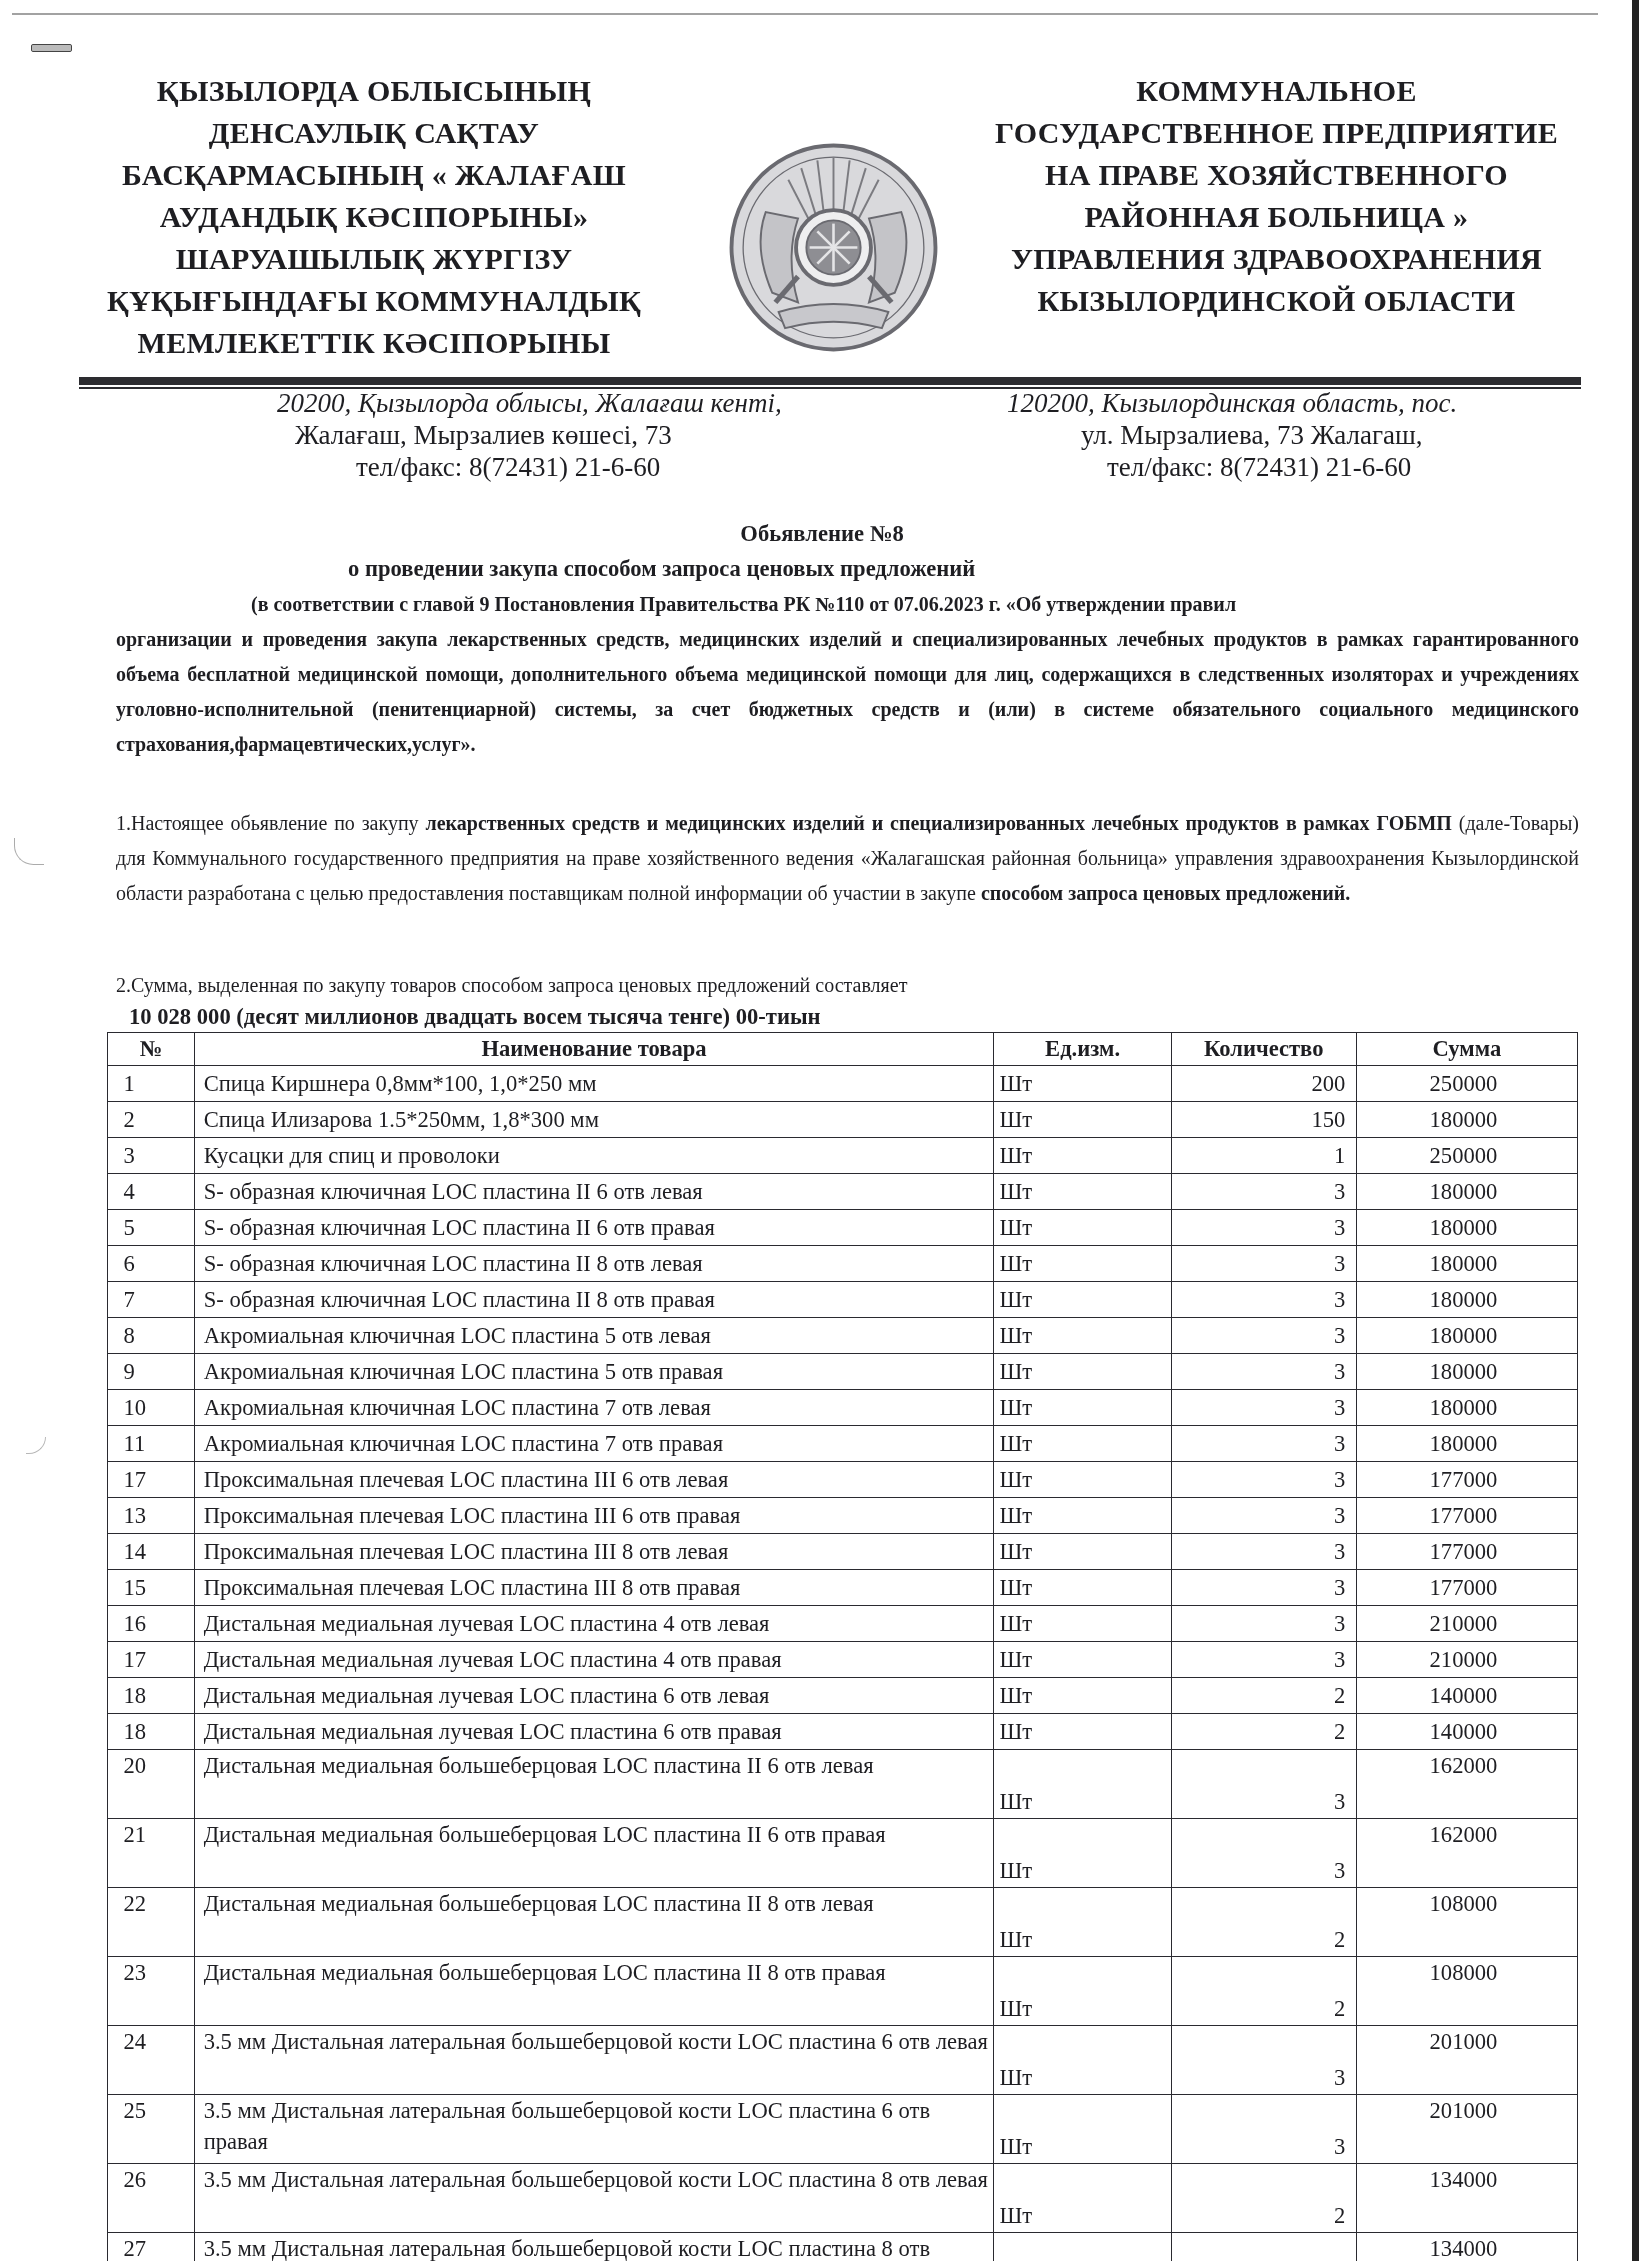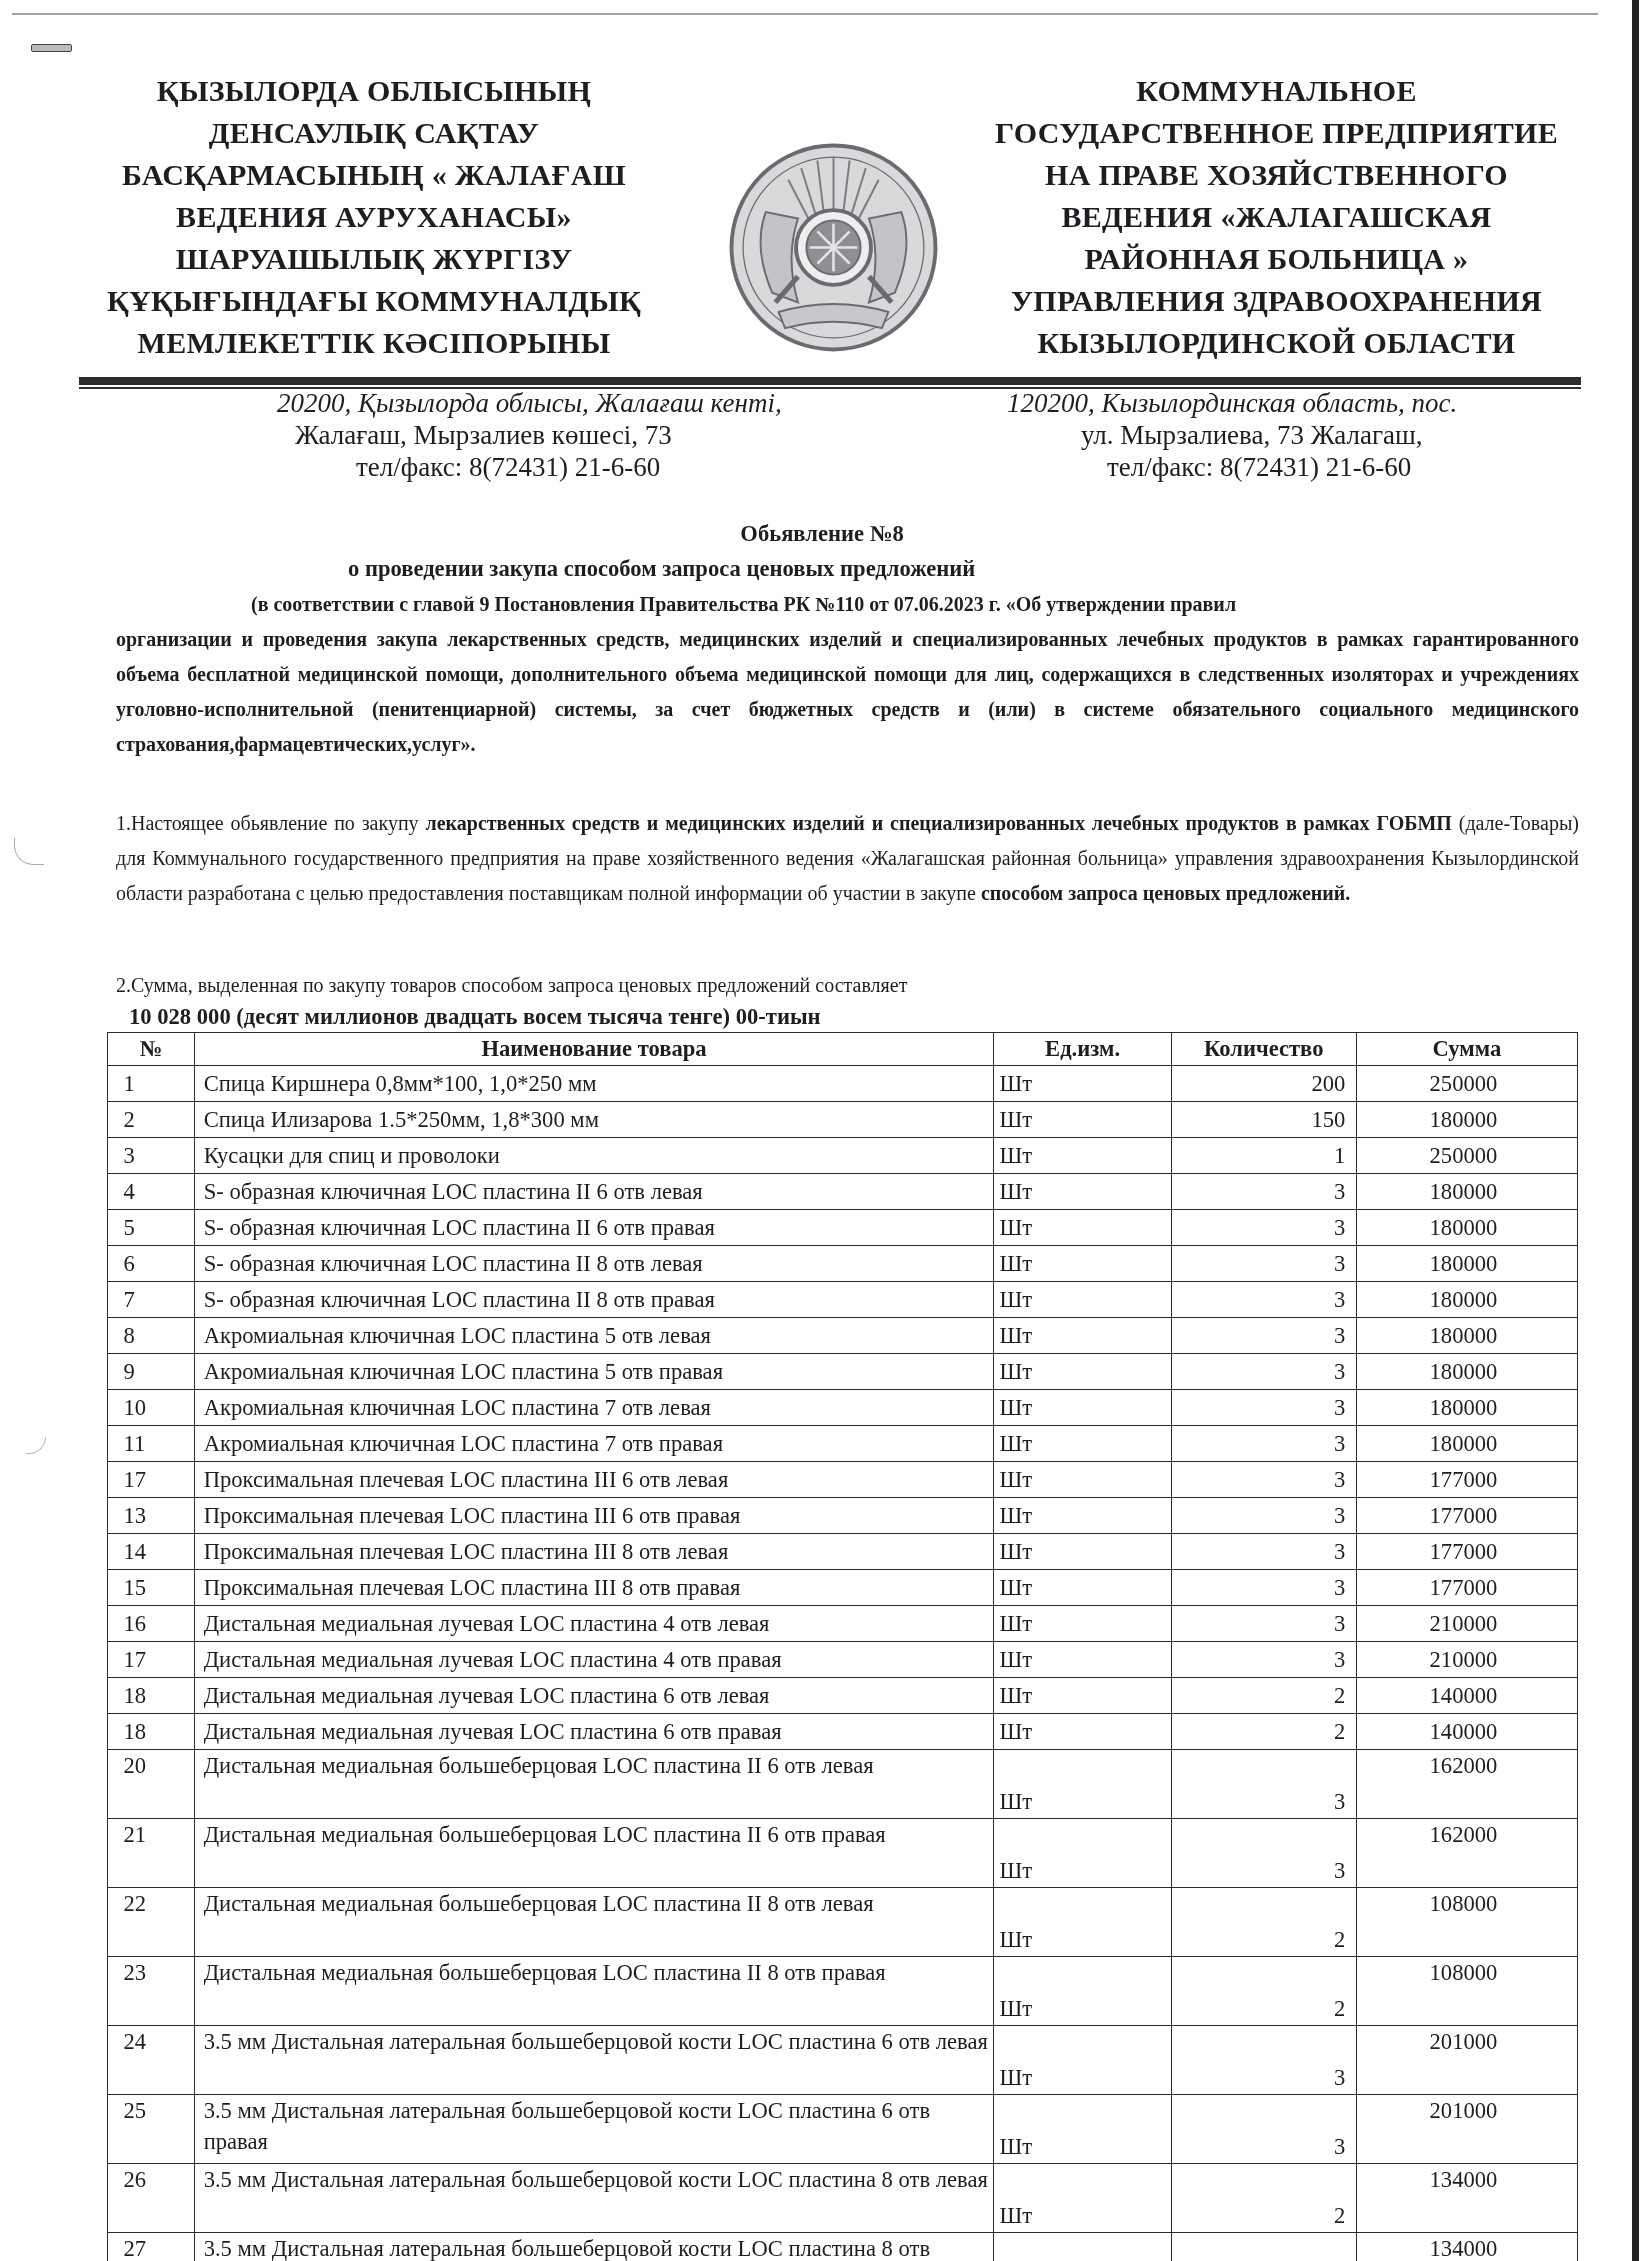--- a/index.html
+++ b/index.html
@@ -58,21 +58,21 @@
 <div class="staple"></div>
 <div class="right-edge"></div>
 <div class="check-mark1"></div>
 <div class="check-mark2"></div>
 
 <div class="header">
   <div class="hdr-left">
     <div>ҚЫЗЫЛОРДА ОБЛЫСЫНЫҢ</div>
     <div>ДЕНСАУЛЫҚ САҚТАУ</div>
     <div>БАСҚАРМАСЫНЫҢ « ЖАЛАҒАШ</div>
-    <div>ВЕДЕНИЯ  АУРУХАНАСЫ»</div>
+    <div>АУДАНДЫҚ  КӘСІПОРЫНЫ»</div>
     <div>ШАРУАШЫЛЫҚ ЖҮРГІЗУ</div>
     <div>ҚҰҚЫҒЫНДАҒЫ КОММУНАЛДЫҚ</div>
     <div>МЕМЛЕКЕТТІК КӘСІПОРЫНЫ</div>
   </div>
 
   <div class="emblem">
     <svg width="213" height="213" viewBox="0 0 330 330">
       <g fill="none" stroke="#6a6a70">
         <circle cx="165" cy="165" r="158" stroke-width="6" fill="#d9d9dc"></circle>
         <circle cx="165" cy="165" r="140" stroke-width="2"></circle>
@@ -99,21 +99,20 @@
         <line x1="75" y1="250" x2="110" y2="210" stroke-width="8"></line>
         <line x1="255" y1="250" x2="220" y2="210" stroke-width="8"></line>
       </g>
     </svg>
   </div>
 
   <div class="hdr-right">
     <div>КОММУНАЛЬНОЕ</div>
     <div>ГОСУДАРСТВЕННОЕ ПРЕДПРИЯТИЕ</div>
     <div>НА ПРАВЕ ХОЗЯЙСТВЕННОГО</div>
-    <div>ВЕДЕНИЯ «ЖАЛАГАШСКАЯ</div>
     <div>РАЙОННАЯ БОЛЬНИЦА »</div>
     <div>УПРАВЛЕНИЯ ЗДРАВООХРАНЕНИЯ</div>
     <div>КЫЗЫЛОРДИНСКОЙ ОБЛАСТИ</div>
   </div>
 </div>
 
 <div class="rule-thick"></div>
 <div class="rule-thin"></div>
 
 <div class="addr addr-left">

